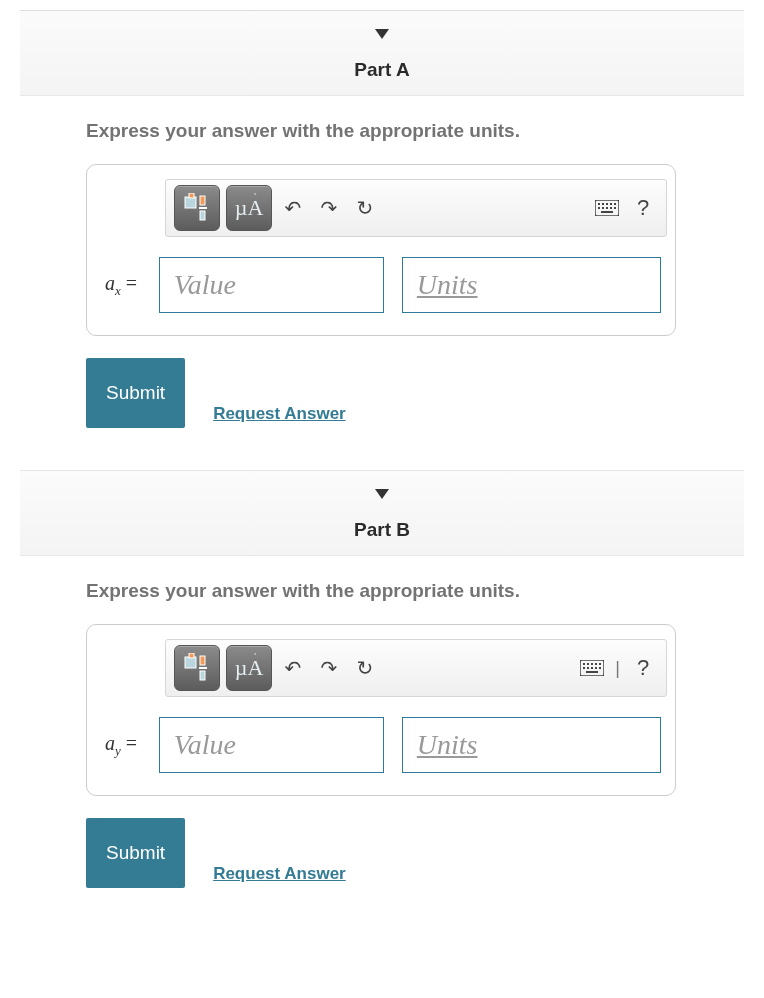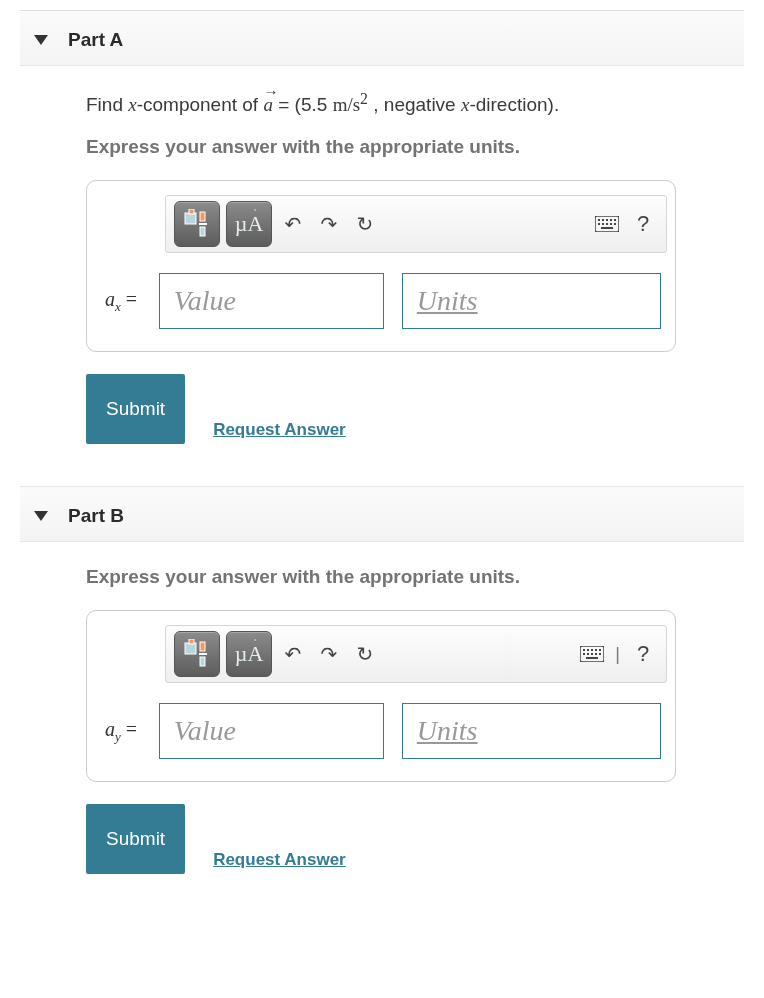--- a/index.html
+++ b/index.html
@@ -17,20 +17,21 @@
     margin: 10px 20px 0 20px;
   }
   .part-header {
     margin: 0 20px;
     padding: 18px 14px 14px 14px;
     border-bottom: 1px solid #e7e7e7;
     background: linear-gradient(#fbfbfb, #f4f4f4);
     display: flex;
     align-items: center;
     gap: 20px;
+    flex-direction: column;
   }
   .caret-dn {
     width: 0; height: 0;
     border-left: 7px solid transparent;
     border-right: 7px solid transparent;
     border-top: 10px solid #333;
   }
   .part-title {
     font-weight: 700;
     font-size: 19px;
@@ -156,23 +157,20 @@
 <body>
 
 <div class="hr-top"></div>
 
 <div class="part-header">
   <div class="caret-dn"></div>
   <div class="part-title">Part A</div>
 </div>
 
 <div class="question">
-  <div class="prompt">
-    <span>Find </span><span class="math-i">x</span><span>-component of </span><span class="math-i vec">a</span><span> = (</span><span>5.5</span> <span style="font-family:Georgia,serif"><span>m</span><span>/</span><span>s</span><sup>2</sup></span> <span>, negative </span><span class="math-i">x</span><span>-direction).</span>
-  </div>
   <div class="instruct">Express your answer with the appropriate units.</div>
 
   <div class="answer-box">
     <div class="toolbar">
       <div class="tb-btn">
         <svg width="30" height="30">
           <rect x="3" y="4" width="11" height="11" fill="#b9d6df" stroke="#fff" stroke-width="1"></rect>
           <rect x="7" y="0" width="5" height="5" fill="#f29a5b" stroke="#fff" stroke-width="1"></rect>
           <rect x="18" y="3" width="5" height="9" fill="#f29a5b" stroke="#fff" stroke-width="1"></rect>
           <line x1="17" y1="15" x2="25" y2="15" stroke="#fff" stroke-width="2"></line>

